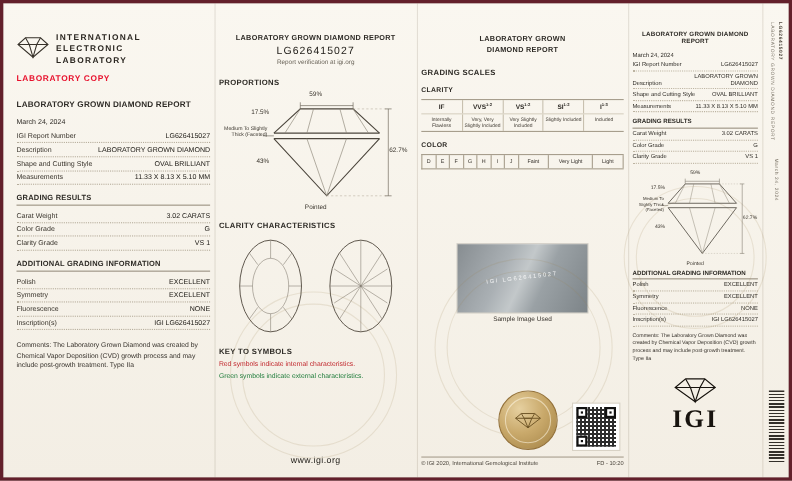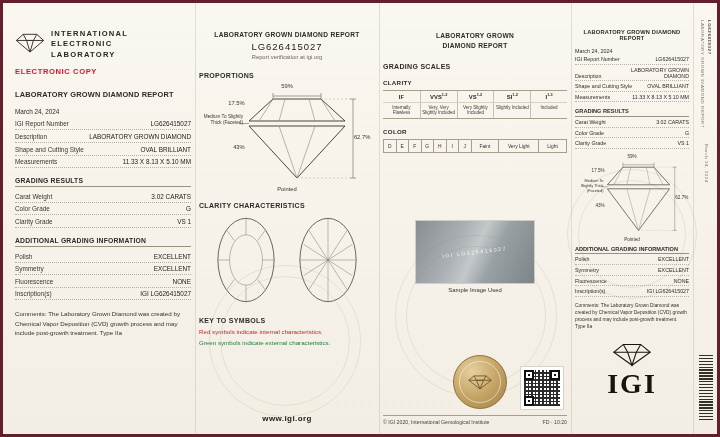--- a/index.html
+++ b/index.html
@@ -54,21 +54,21 @@
   .pl-girdle { left: 0; width: 25%; top: 28%; text-align: right; font-size: 4.7px; line-height: 1.25; }
   .pl-pav { left: 0; width: 26%; top: 56%; text-align: right; }
   .pl-depth { left: 88%; top: 47%; }
   .pl-culet { left: 0; right: 0; bottom: -2px; text-align: center; }
 
   .ovals { display: flex; justify-content: center; gap: 20px; margin-top: 6px; }
   .oval { width: 62px; height: 90px; }
   .key-line { font-size: 6.2px; margin-top: 4px; }
   .key-red { color: #c1272d; }
   .key-green { color: #1e7c3a; }
-  .website { position: absolute; bottom: 2px; left: 0; right: 0; text-align: center; font-weight: bold; font-size: 8px; letter-spacing: .4px; color: #1d1a15; }
+  .website { position: absolute; bottom: 2px; left: 0; right: 0; text-align: center; font-weight: normal; font-size: 8px; letter-spacing: .4px; color: #1d1a15; }
 
   
   .p3h { text-align: center; margin-top: 2px; font-size: 6.6px; font-weight: bold; line-height: 1.5; letter-spacing: .3px; }
   .sub { font-size: 6.2px; font-weight: bold; margin-top: 9px; letter-spacing: .3px; }
   .ctable { margin-top: 4px; border-top: 1px solid #a79e8d; border-bottom: 1px solid #a79e8d; }
   .crow { display: grid; grid-template-columns: repeat(5, 1fr); }
   .crow > div { border-left: 1px solid #c8c0af; text-align: center; padding: 2px 1px; }
   .crow > div:first-child { border-left: none; }
   .ccodes > div { font-size: 5.9px; font-weight: bold; }
   .ccodes sup { font-size: 3.8px; }
@@ -110,21 +110,21 @@
   .date4 { margin-top: 7px; font-size: 5.4px; }
   .row4 { display: flex; gap: 3px; align-items: flex-end; padding: 2px 0 1.6px; border-bottom: 1px dotted #bcb3a1; font-size: 5.3px; }
   .row4 .val { margin-left: auto; text-align: right; max-width: 58%; }
   .sec4 { margin-top: 6px; font-size: 5.6px; font-weight: bold; border-bottom: 1px solid #9a9181; padding-bottom: 1.6px; }
   .prop-fig.mini { height: 84px; margin-top: 7px; }
   .mini .pl { font-size: 4.6px; }
   .mini .pl-girdle { font-size: 3.9px; }
   .comments4 { margin-top: 6px; font-size: 4.8px; line-height: 1.45; color: #35302a; }
   .igi-logo { margin-top: 10px; text-align: center; }
   .igi-logo svg { width: 44px; height: 26px; display: block; margin: 0 auto; }
-  .igi-word { font-family: "Liberation Serif", serif; font-weight: bold; font-size: 28px; letter-spacing: 2px; color: #17130e; margin-top: 1px; text-align: center; }
+  .igi-word { font-family: "Liberation Serif", serif; font-weight: bold; font-size: 23px; letter-spacing: 2px; color: #17130e; margin-top: 1px; text-align: center; }
 
   
   .spine { position: absolute; left: 692px; top: 9px; bottom: 9px; width: 22px;
     display: flex; flex-direction: column; align-items: center; gap: 16px; padding-top: 8px; }
   .sp-col { display: flex; gap: 2px; }
   .sp-text { writing-mode: vertical-rl; font-size: 4.4px; letter-spacing: .6px; color: #7b7467; white-space: nowrap; }
   .sp-text.strong { color: #4d463c; font-weight: bold; }
   .sp-barcode { margin-top: auto; margin-bottom: 4px; width: 14px; height: 66px;
     background: repeating-linear-gradient(180deg, #332f29 0 1.3px, transparent 1.3px 2.9px); }
 </style>
@@ -145,21 +145,21 @@
           <path d="M12 6 H32 L42 15 L22 32 L2 15 Z"></path>
           <path d="M2 15 H42 M12 6 L17 15 L22 32 L27 15 L32 6 M17 15 H27"></path>
         </g>
       </svg>
       <div>
         <div class="brand-line">INTERNATIONAL</div>
         <div class="brand-line">ELECTRONIC</div>
         <div class="brand-line">LABORATORY</div>
       </div>
     </div>
-    <div class="ecopy">ELECTRONIC COPY</div>
+    <div class="ecopy">LABORATORY COPY</div>
     <h1 class="report-title">LABORATORY GROWN DIAMOND REPORT</h1>
     <div class="date">March 24, 2024</div>
 
     <div class="rows">
       <div class="row">
         <span class="lab">IGI Report Number</span>
         <span class="val">LG626415027</span>
       </div>
       <div class="row">
         <span class="lab">Description</span>

